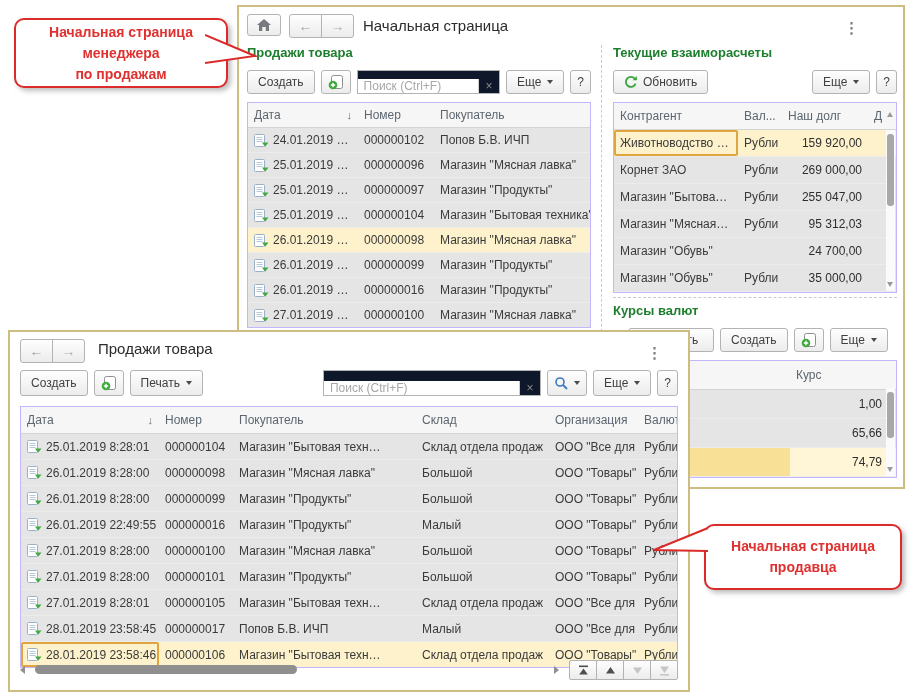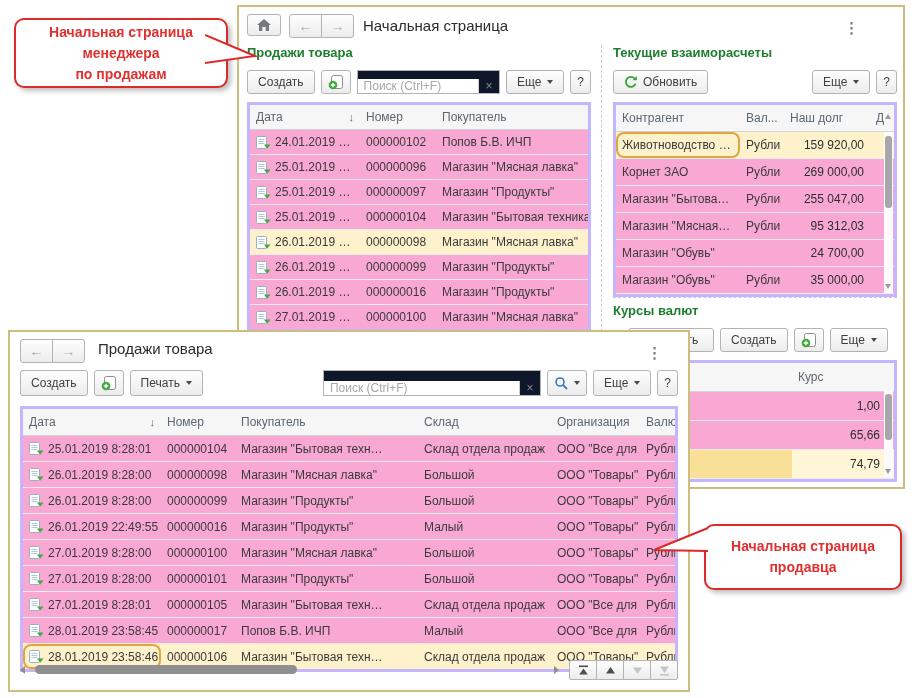--- a/index.html
+++ b/index.html
@@ -28,30 +28,30 @@
   .panel-title{color:#1d7e2d;font-weight:bold;font-size:13px;white-space:nowrap}
 
   
   .searchbox{display:flex;align-items:flex-end;height:24px;border:1px solid #b3b3b3;border-radius:0;background:#0f172a;overflow:hidden}
   .searchbox input{border:none;outline:none;flex:1;min-width:0;font-size:12px;padding:0 6px;color:#333;font-family:inherit}
   .searchbox input::placeholder{color:#a8a8a8}
   .search-x{width:21px;display:flex;align-items:center;justify-content:center;border-left:1px solid #cfcfcf;
             color:#8a8a8a;font-size:12px}
 
   
-  .tbl{border:3px solid #c4b5fd;font-size:12px;position:relative;background:#fff}
+  .tbl{border:1px solid #c4b5fd;font-size:12px;position:relative;background:#fff}
   .thead{display:flex;background:#f6f6f6;border-bottom:1px solid #d4d4d4;color:#5c6670}
   .gh{padding:5px 6px;white-space:nowrap;overflow:hidden;display:flex;align-items:center}
-  .trow{display:flex;border-bottom:1px solid #ececec;background:#f9a8d4}
+  .trow{display:flex;border-bottom:1px solid #ececec;background:#e5e5e5}
   .trow:last-child{border-bottom:none}
   .gc{padding:0 6px;display:flex;align-items:center;gap:4px;white-space:nowrap;overflow:hidden;color:#3a3a3a}
   .num{justify-content:flex-end;color:#2e2e2e}
   .sel{background:#fdf2cb}
   .sel .gc{background:transparent}
-  .fcell{box-shadow:inset 0 0 0 2px #dfa640;background:#fbe9ad;border-radius:8px}
+  .fcell{box-shadow:inset 0 0 0 2px #dfa640;background:#fbe9ad;border-radius:2px}
   .sort{margin-left:auto;color:#6b6b6b;font-size:11px}
 
   
   .doc{width:15px;height:13px;flex:none}
   .doc rect{fill:#fff;stroke:#9ab0c6}
   .doc .dl{stroke:#b6c7d9;fill:none}
   .doc .da{fill:#42a845}
 
   
   #home-win .win-title{left:124px;top:10px}

